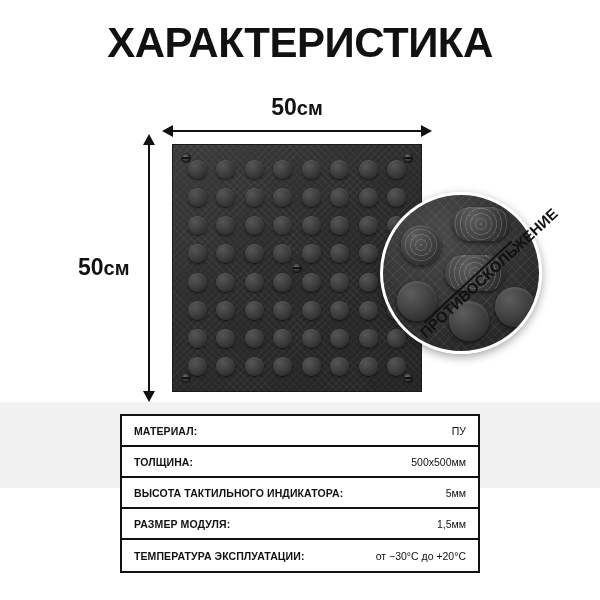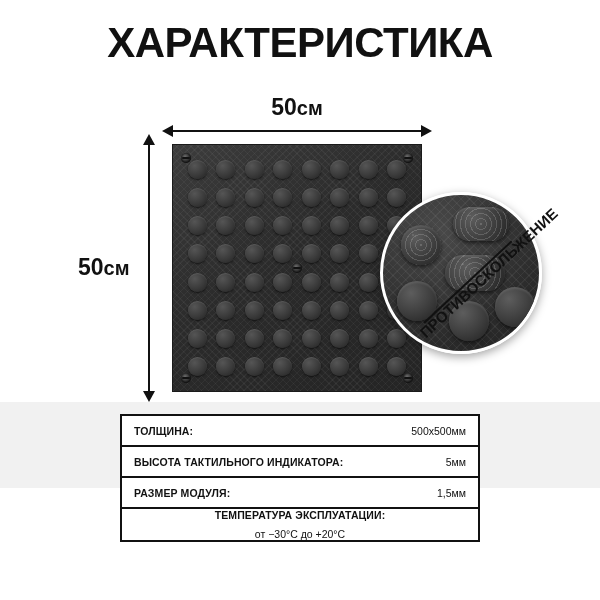--- a/index.html
+++ b/index.html
@@ -244,21 +244,21 @@
   }
   .spec-row {
     display: flex;
     align-items: center;
     justify-content: space-between;
     height: 31px;
     padding: 0 12px;
     border-bottom: 2px solid #111111;
     box-sizing: border-box;
   }
-  .spec-row:last-child { border-bottom: none; flex-direction: column; }
+  .spec-row:last-child { border-bottom: none; }
   .spec-label {
     font-size: 10.5px;
     font-weight: bold;
     color: #111111;
     letter-spacing: 0.1px;
   }
   .spec-value {
     font-size: 10.5px;
     color: #111111;
     text-align: right;
@@ -373,20 +373,24 @@
     </div>
 
     <div class="callout-line"></div>
     <div class="callout-text">ПРОТИВОСКОЛЬЖЕНИЕ</div>
   </div>
 
   <div class="band"></div>
 
   <div class="spec">
     <div class="spec-row">
+      <span class="spec-label">МАТЕРИАЛ:</span>
+      <span class="spec-value">ПУ</span>
+    </div>
+    <div class="spec-row">
       <span class="spec-label">ТОЛЩИНА:</span>
       <span class="spec-value">500x500мм</span>
     </div>
     <div class="spec-row">
       <span class="spec-label">ВЫСОТА ТАКТИЛЬНОГО ИНДИКАТОРА:</span>
       <span class="spec-value">5мм</span>
     </div>
     <div class="spec-row">
       <span class="spec-label">РАЗМЕР МОДУЛЯ:</span>
       <span class="spec-value">1,5мм</span>

